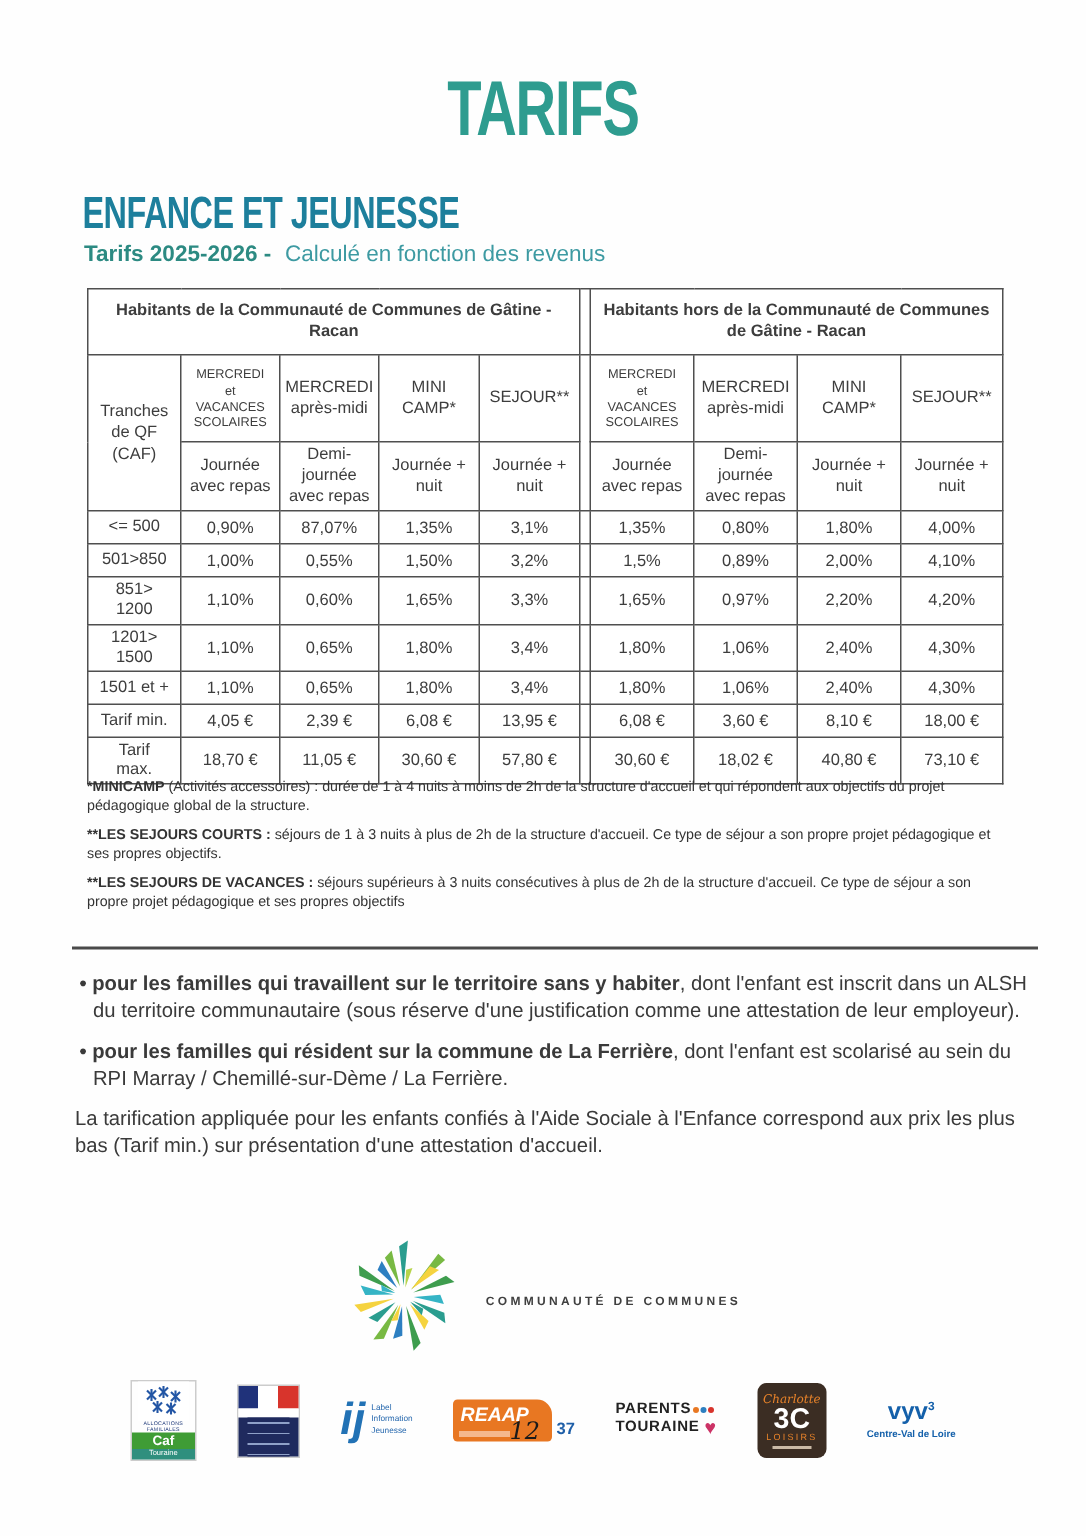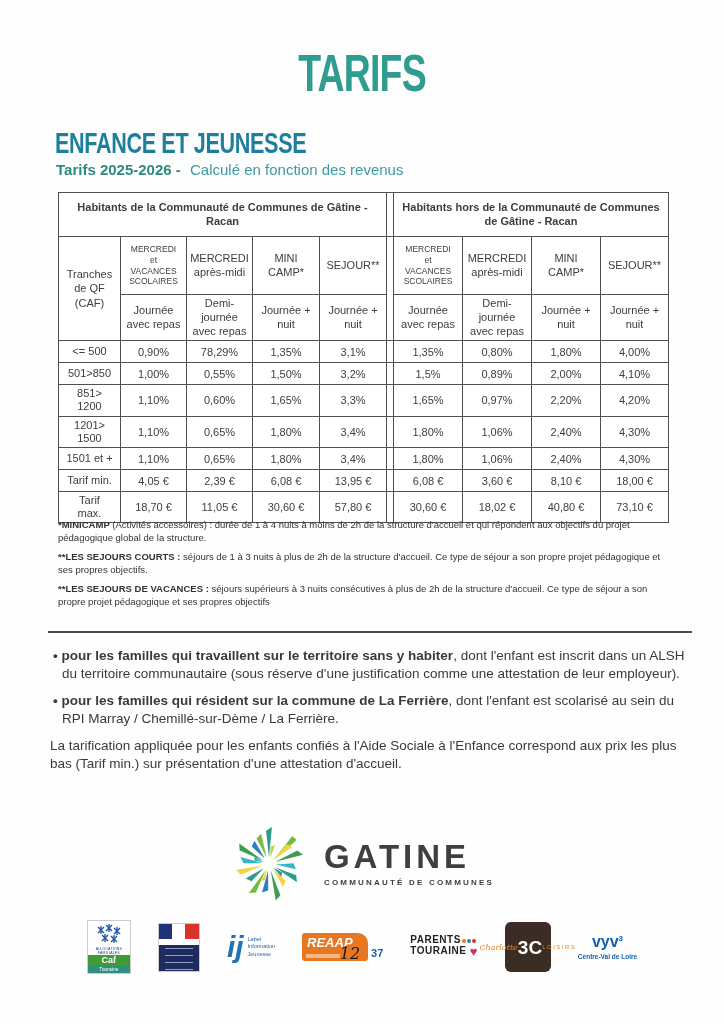--- a/index.html
+++ b/index.html
@@ -66,21 +66,21 @@
   .p-reaap{display:flex;align-items:flex-end;gap:3px;}
   .reaap-box{position:relative;width:66px;height:28px;background:#e87722;border-radius:3px 10px 3px 3px;}
   .reaap-name{position:absolute;top:2px;left:5px;color:#fff;font-weight:bold;font-style:italic;font-size:13px;}
   .reaap-num{position:absolute;bottom:-2px;right:8px;font-family:"DejaVu Serif",serif;font-style:italic;
         font-size:16px;color:#1a1a1a;}
   .reaap-strip{position:absolute;bottom:3px;left:4px;width:34px;height:4px;background:#f5b88c;}
   .reaap-dept{color:#1f5fa8;font-weight:bold;font-size:11px;padding-bottom:2px;}
   .p-parents{font-size:10px;font-weight:bold;color:#222;line-height:1.15;letter-spacing:.5px;}
   .pt-dots span{display:inline-block;width:4px;height:4px;border-radius:50%;margin-left:1px;}
   .pt-heart{color:#cc3366;font-size:13px;vertical-align:-2px;}
-  .p-3c{width:46px;height:50px;background:#3b2d23;border-radius:6px;display:flex;flex-direction:row;
+  .p-3c{width:46px;height:50px;background:#3b2d23;border-radius:6px;display:flex;flex-direction:column;
         align-items:center;justify-content:center;}
   .c3-script{font-family:"DejaVu Serif",serif;font-style:italic;font-size:8px;color:#e8832a;}
   .c3-big{font-size:19px;font-weight:bold;color:#fff;line-height:1;}
   .c3-sub{font-size:6px;color:#e8832a;letter-spacing:1.5px;}
   .c3-line{width:26px;height:2px;background:#c9b9a6;margin-top:2px;}
   .p-vyv{text-align:center;}
   .vyv-name{font-size:16px;font-weight:bold;color:#1460aa;line-height:1;text-align:center;}
   .vyv-name sup{font-size:8px;}
   .vyv-sub{font-size:6.5px;color:#1460aa;font-weight:bold;margin-top:3px;}
 </style>
@@ -157,21 +157,21 @@
         <td class="subhead">Journée +
 nuit</td>
         <td class="subhead">Journée +
 nuit</td>
       </tr>
     </thead>
     <tbody>
         <tr style="height: 22px;">
           <td class="rowlabel">&lt;= 500</td>
           <td>0,90%</td>
-          <td>78,29%</td>
+          <td>87,07%</td>
           <td>1,35%</td>
           <td>3,1%</td>
           <td class="divider"></td>
           <td>1,35%</td>
           <td>0,80%</td>
           <td>1,80%</td>
           <td>4,00%</td>
         </tr>
         <tr style="height: 22px;">
           <td class="rowlabel">501&gt;850</td>
@@ -284,21 +284,20 @@
         <path d="M0 -7 L3 -37 L-3 -33 Z" fill="#3e9d4e" transform="rotate(300)"></path>
         <path d="M0 -7 L3 -28 L-3 -25 Z" fill="#2d7fc1" transform="rotate(322)"></path>
         <path d="M0 -7 L3 -32 L-3 -29 Z" fill="#78b943" transform="rotate(340)"></path>
         <path d="M0 -6 L2 -20 L-2 -18 Z" fill="#b7d44c" transform="rotate(12)"></path>
         <path d="M0 -6 L2 -18 L-2 -16 Z" fill="#2a9d8f" transform="rotate(130)"></path>
         <path d="M0 -6 L2 -19 L-2 -17 Z" fill="#f5d33f" transform="rotate(200)"></path>
         <path d="M0 -6 L2 -17 L-2 -15 Z" fill="#35b4c5" transform="rotate(290)"></path>
       </g>
     </svg>
     <div class="gr-text">
-      <div class="gr-name">GATINE</div>
       <div class="gr-tagline">COMMUNAUTÉ DE COMMUNES</div>
     </div>
   </div>
 
   <div class="partners">
 
     <div class="p-item p-caf">
       <div class="caf-top">
         <svg width="34" height="22" viewBox="0 0 34 22">
           <g stroke="#2356a5" stroke-width="1.4">

